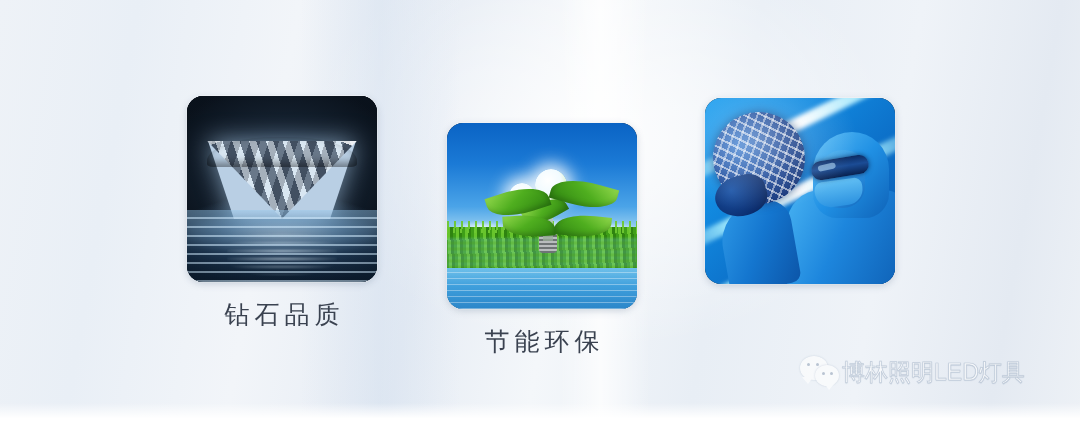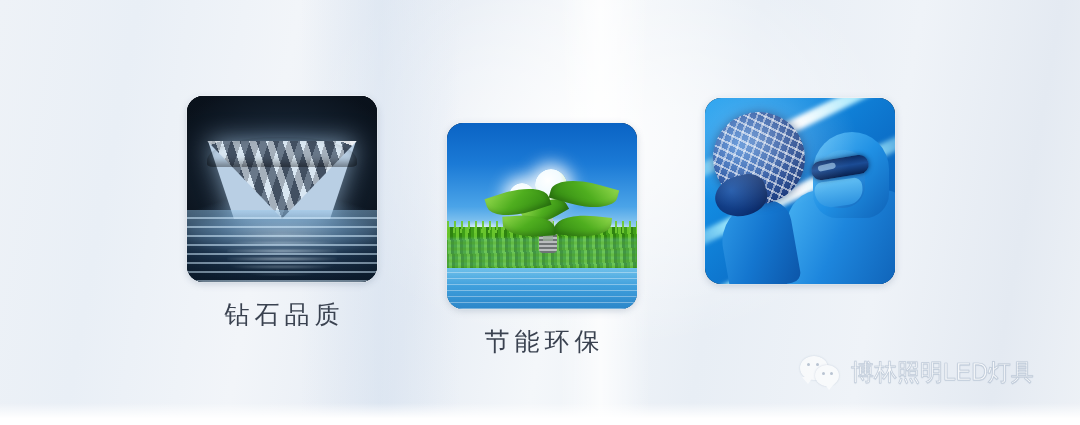--- a/index.html
+++ b/index.html
@@ -273,21 +273,21 @@
     opacity:0.9;
   }
   .t-shine {
     position:absolute; inset:0;
     background:radial-gradient(ellipse 80% 60% at 28% 22%, rgba(255,255,255,0.30) 0%, rgba(255,255,255,0) 65%);
   }
 
   
   #wechat-badge {
     position:absolute; left:800px; top:356px;
-    display:flex; align-items:center; gap:9px;
+    display:flex; align-items:center; 
     opacity:0.62;
   }
   #wechat-icon { width:42px; height:32px; position:relative; flex:none; }
   .bub {
     position:absolute; border-radius:50%;
     background:#ffffff;
     box-shadow:0 0 2px rgba(120,140,165,0.55);
   }
   .bub-big { left:0; top:0; width:28px; height:24px; border-radius:50% 50% 45% 50%; }
   .bub-big::after {

